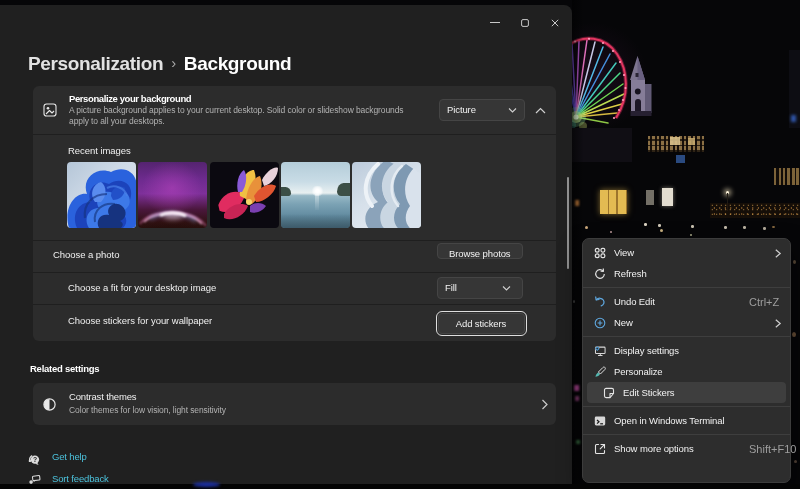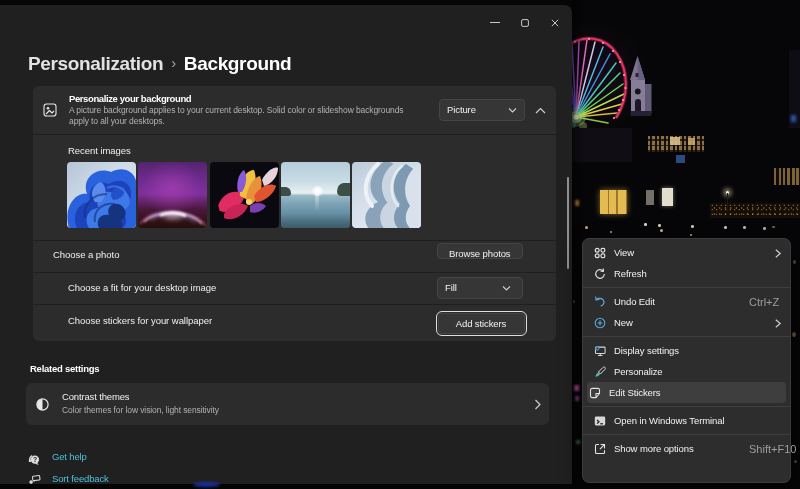--- a/index.html
+++ b/index.html
@@ -28,21 +28,21 @@
   
   #menu { left:582px; top:238px; width:209px; height:245px; background:#2d2d2d;
           border-radius:7px; border:1px solid #3c3c3c; padding:3px 0;
           box-shadow:0 10px 22px rgba(0,0,0,0.6); }
   .mi { position:relative; height:21px; display:flex; align-items:center; padding-left:11px; }
   .mi .ic { width:12px; height:12px; flex:none; display:flex; align-items:center; justify-content:center;}
   .mi .t  { margin-left:8px; font-size:9.5px; color:#f2f2f2; letter-spacing:-0.1px; white-space:nowrap;}
   .mi .sc { position:absolute; left:166px; font-size:11px; color:#9e9e9e; }
   .mi .ch { position:absolute; right:8px; top:6px; }
   .msep { height:0; border-top:1px solid #3e3e3e; margin:3px 0; }
-  .hil { background:#3e3e3e; border-radius:4px; margin:0 4px; padding-left:2px; }
+  .hil { background:#3e3e3e; border-radius:4px; margin:0 4px; padding-left:16px; }
 
   #taskbar { left:0; top:484px; width:800px; height:5px; background:#040404; }
 </style>
 </head>
 <body>
 
 <div class="a" id="photo">
 
   <div class="a" style="left:548px;top:22px;width:105px;height:120px;background:radial-gradient(circle at 45px 55px, rgba(100,35,100,0.2), transparent 62%);"></div>
 
@@ -247,21 +247,21 @@
     <svg class="a" style="left:469px;top:198.5px;" width="9" height="7" viewBox="0 0 9 7">
         <path d="M1 1.5 L4.5 5 L8 1.5" fill="none" stroke="#cfcfcf" stroke-width="1.1"></path>
       </svg>
 
     <div class="rowline a" style="left:0;top:217.5px;width:523px;"></div>
     <div class="a lbl" style="left:35px;top:229px;">Choose stickers for your wallpaper</div>
     <div class="a btn" style="left:404.5px;top:226.5px;width:87px;height:21px;line-height:19px;outline:1.5px solid #dedede;outline-offset:1.5px;">Add stickers</div>
   </div>
 
   <div class="a" style="left:30px;top:357.5px;font-size:9.5px;font-weight:bold;color:#ffffff;letter-spacing:-0.25px;">Related settings</div>
-  <div class="a card" style="left:26px;top:378px;width:523px;height:42px;">
+  <div class="a card" style="left:33px;top:378px;width:523px;height:42px;">
     <svg class="a" style="left:10px;top:15px;" width="13" height="13" viewBox="0 0 13 13">
       <circle cx="6.5" cy="6.5" r="5.6" fill="none" stroke="#e8e8e8" stroke-width="1.2"></circle>
       <path d="M6.5 1 A5.5 5.5 0 0 0 6.5 12 Z" fill="#e8e8e8"></path>
     </svg>
     <div class="a" style="left:36px;top:8px;font-size:9.5px;color:#f0f0f0;letter-spacing:-0.15px;">Contrast themes</div>
     <div class="a sub" style="left:36px;top:22px;">Color themes for low vision, light sensitivity</div>
     <svg class="a" style="left:508px;top:16px;" width="7" height="11" viewBox="0 0 7 11">
         <path d="M1.5 1 L6 5.5 L1.5 10" fill="none" stroke="#cccccc" stroke-width="1.2"></path>
       </svg>
   </div>

